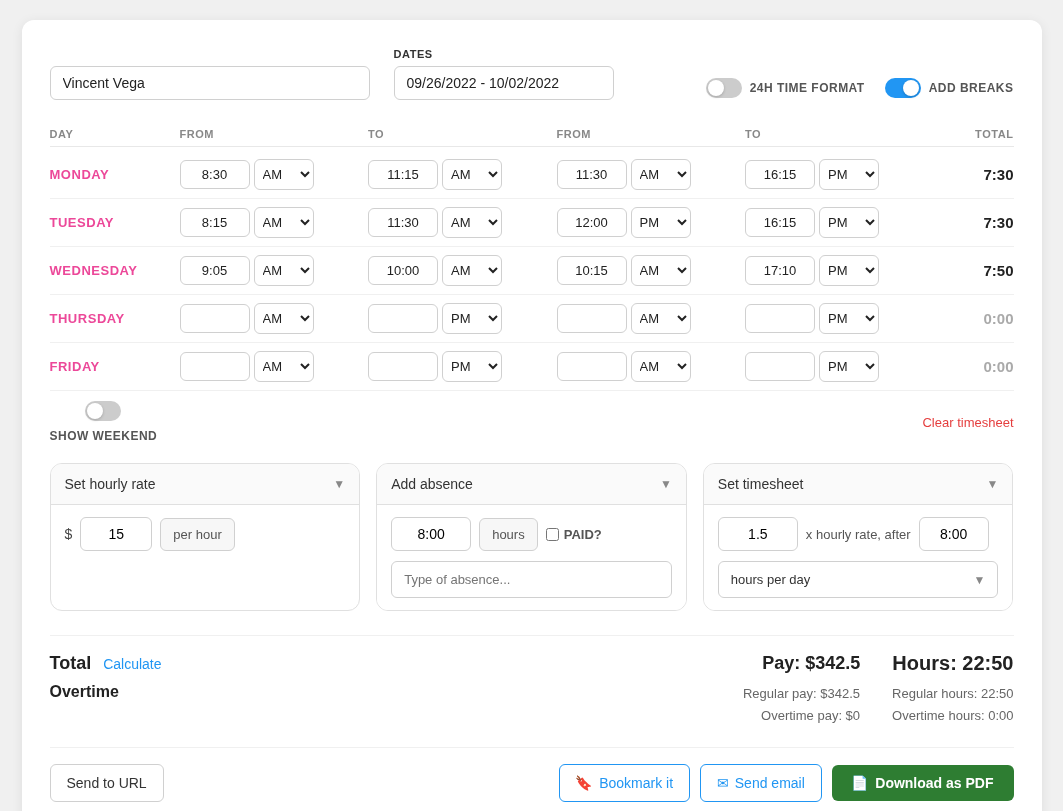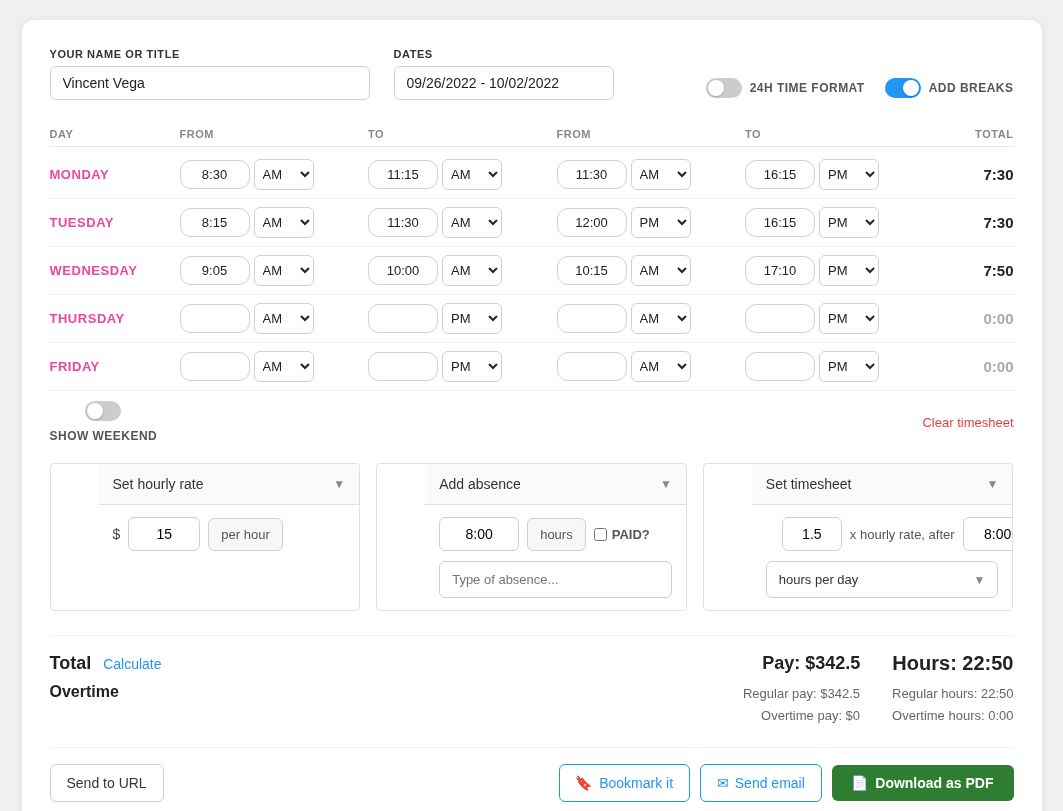--- a/index.html
+++ b/index.html
@@ -117,21 +117,21 @@
       text-transform: uppercase;
       letter-spacing: 0.04em;
     }
     .time-cell {
       display: flex;
       align-items: center;
       gap: 4px;
     }
     .time-input {
       border: 1.5px solid #d0d0d0;
-      border-radius: 11px;
+      border-radius: 6px;
       padding: 6px 8px;
       font-size: 13px;
       color: #222;
       width: 70px;
       outline: none;
       text-align: center;
     }
     .ampm-select {
       border: 1.5px solid #d0d0d0;
       border-radius: 6px;
@@ -178,23 +178,22 @@
 
     
     .bottom-sections {
       display: grid;
       grid-template-columns: 1fr 1fr 1fr;
       gap: 16px;
       margin-top: 16px;
     }
     .section-panel {
       border: 1.5px solid #e0e0e0;
-      border-radius: 4px;
+      border-radius: 12px;
       overflow: hidden;
-      padding-left: 48px;
     }
     .section-header {
       display: flex;
       align-items: center;
       justify-content: space-between;
       padding: 12px 14px;
       cursor: pointer;
       background: #fafafa;
       border-bottom: 1.5px solid #e0e0e0;
     }
@@ -283,24 +282,23 @@
       display: flex;
       align-items: center;
       gap: 8px;
       margin-bottom: 10px;
     }
     .ot-input {
       border: 1.5px solid #d0d0d0;
       border-radius: 6px;
       padding: 8px 10px;
       font-size: 14px;
-      width: 60px;
+      width: 80px;
       outline: none;
       text-align: center;
-      margin-left: 16px;
     }
     .ot-label {
       font-size: 13px;
       color: #555;
       white-space: nowrap;
     }
     .ot-after-input {
       border: 1.5px solid #d0d0d0;
       border-radius: 6px;
       padding: 8px 10px;
@@ -450,21 +448,20 @@
       font-weight: 600;
     }
   </style>
 </head>
 <body>
 
 <div class="card">
 
   <div class="header-row">
     <div class="field-group name-field">
-      <label class="field-label">YOUR NAME OR TITLE</label>
       <input class="text-input" type="text" value="Vincent Vega" style="">
     </div>
     <div class="field-group dates-field">
       <label class="field-label">DATES</label>
       <input class="text-input" type="text" value="09/26/2022 - 10/02/2022" style="">
     </div>
     <div class="toggles-group">
       <div class="toggle-item">
         <div class="toggle off"></div>
         <span>24H TIME FORMAT</span>

